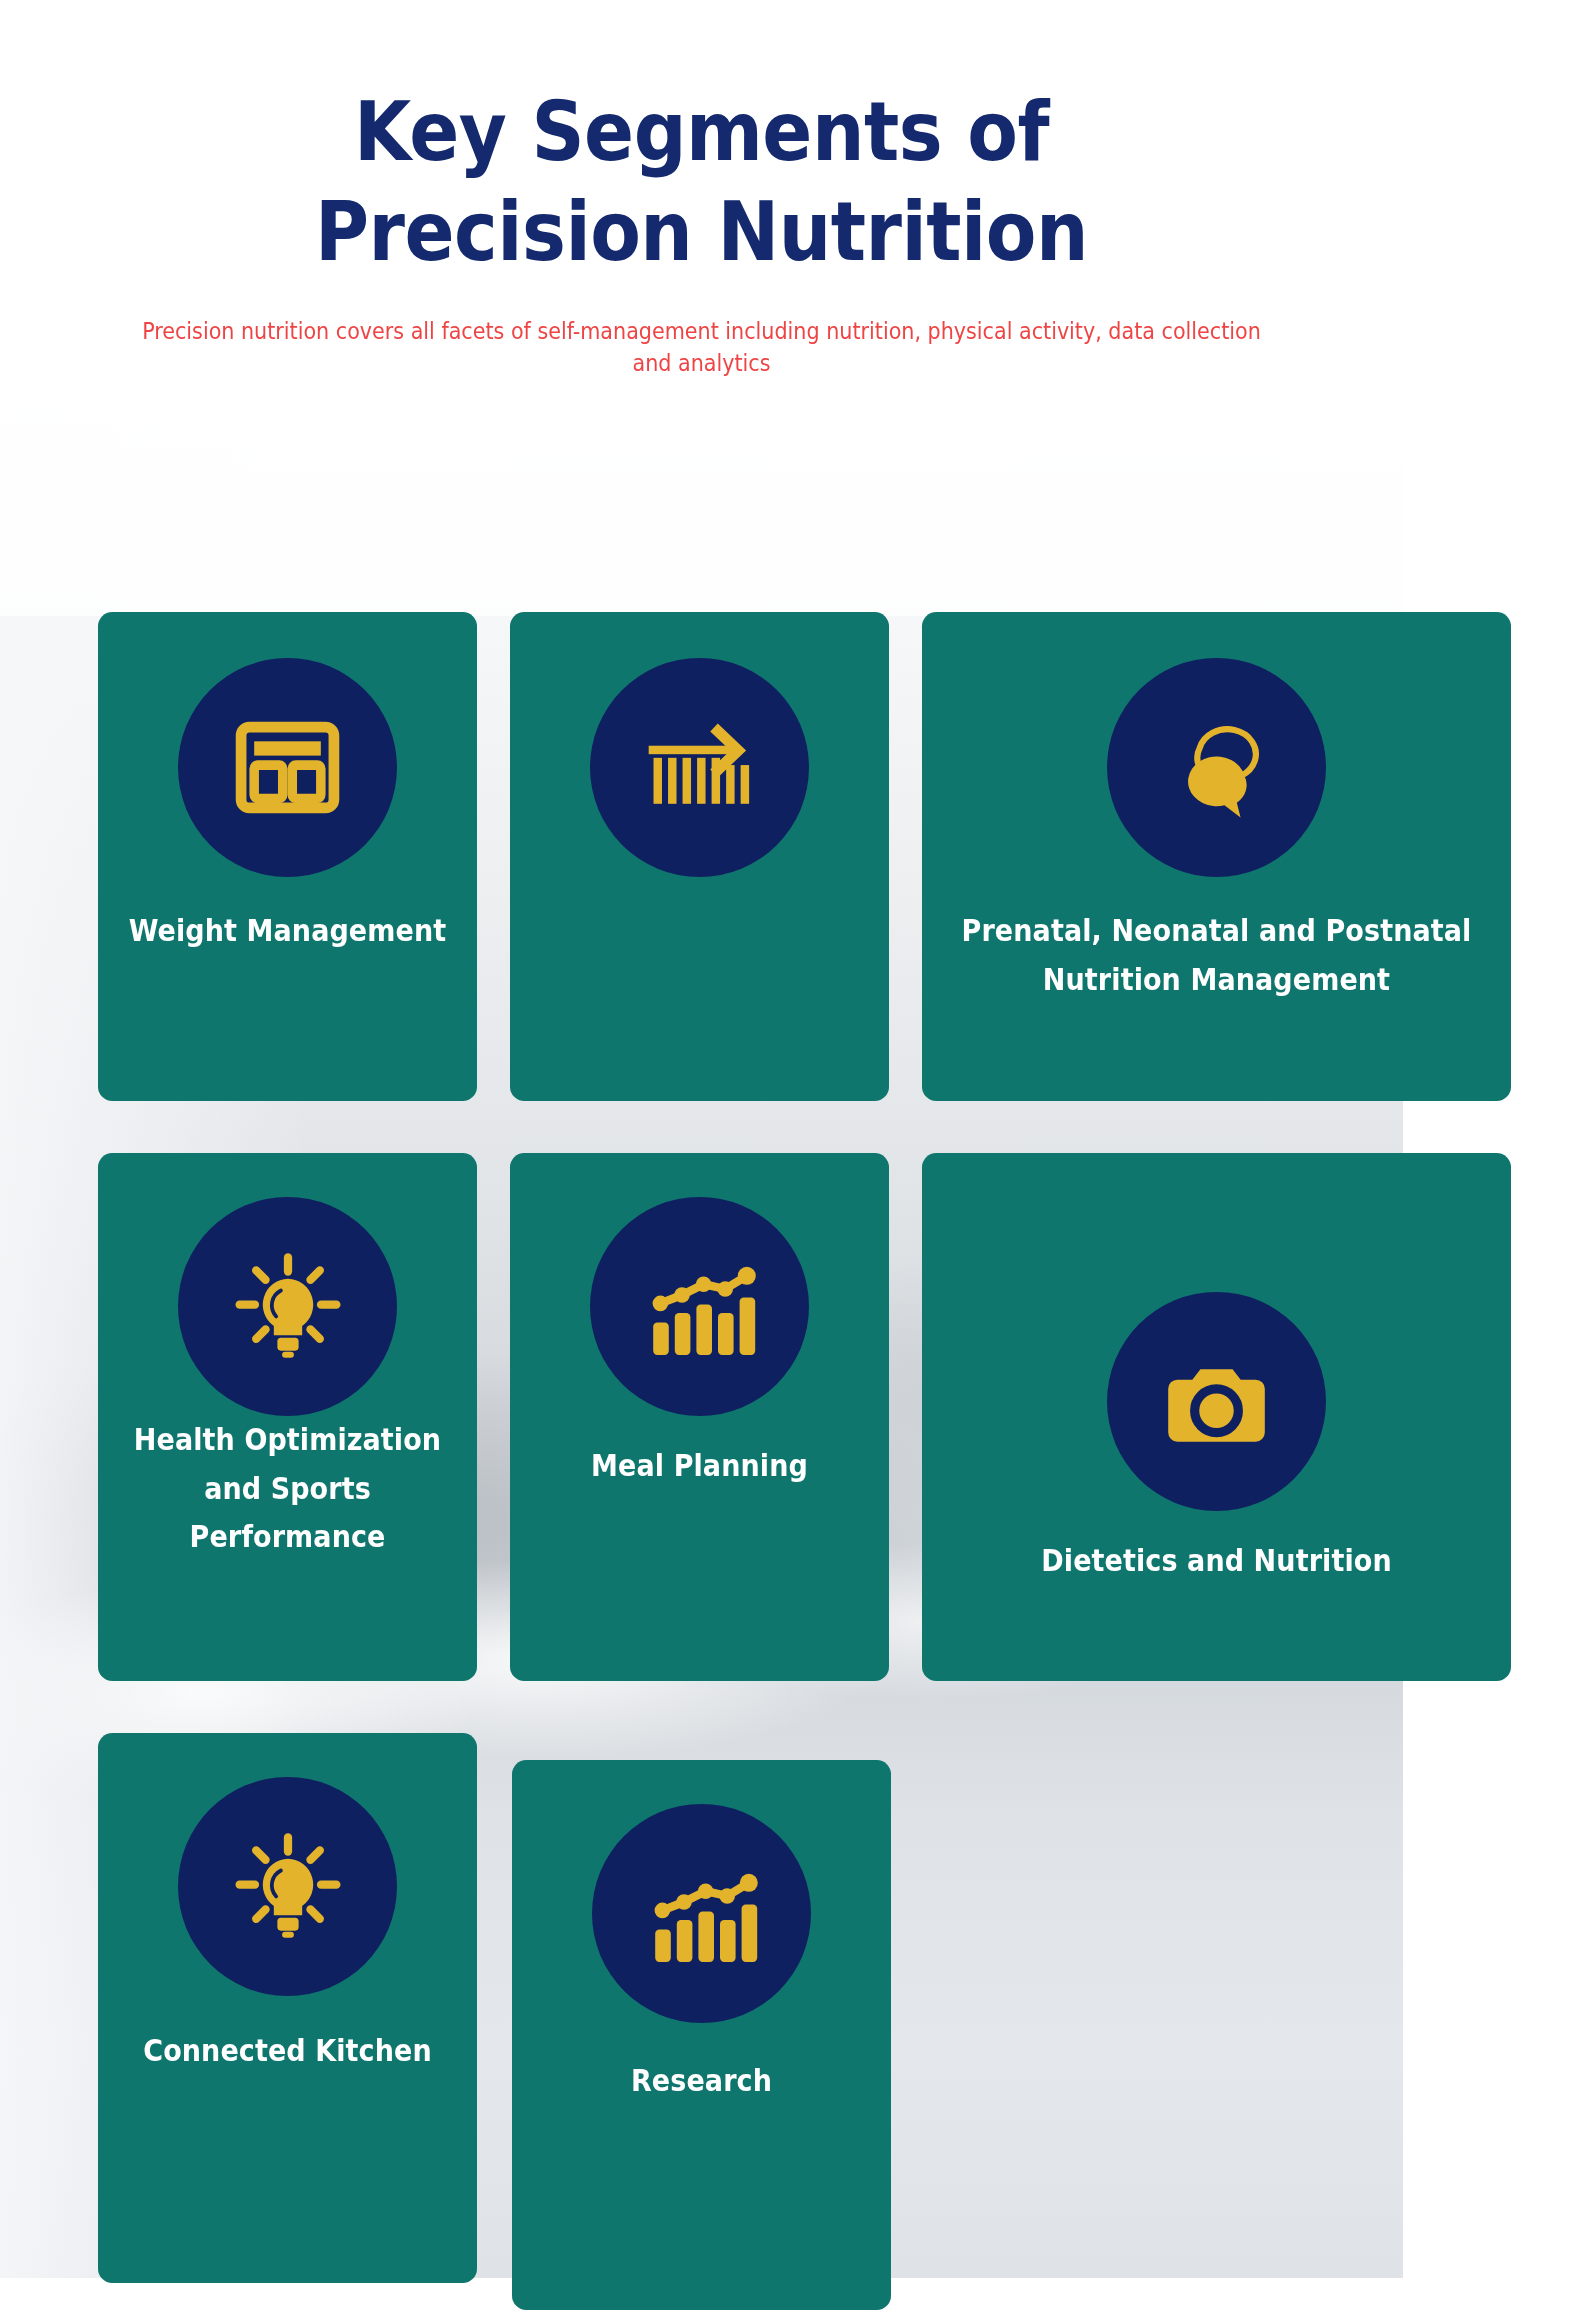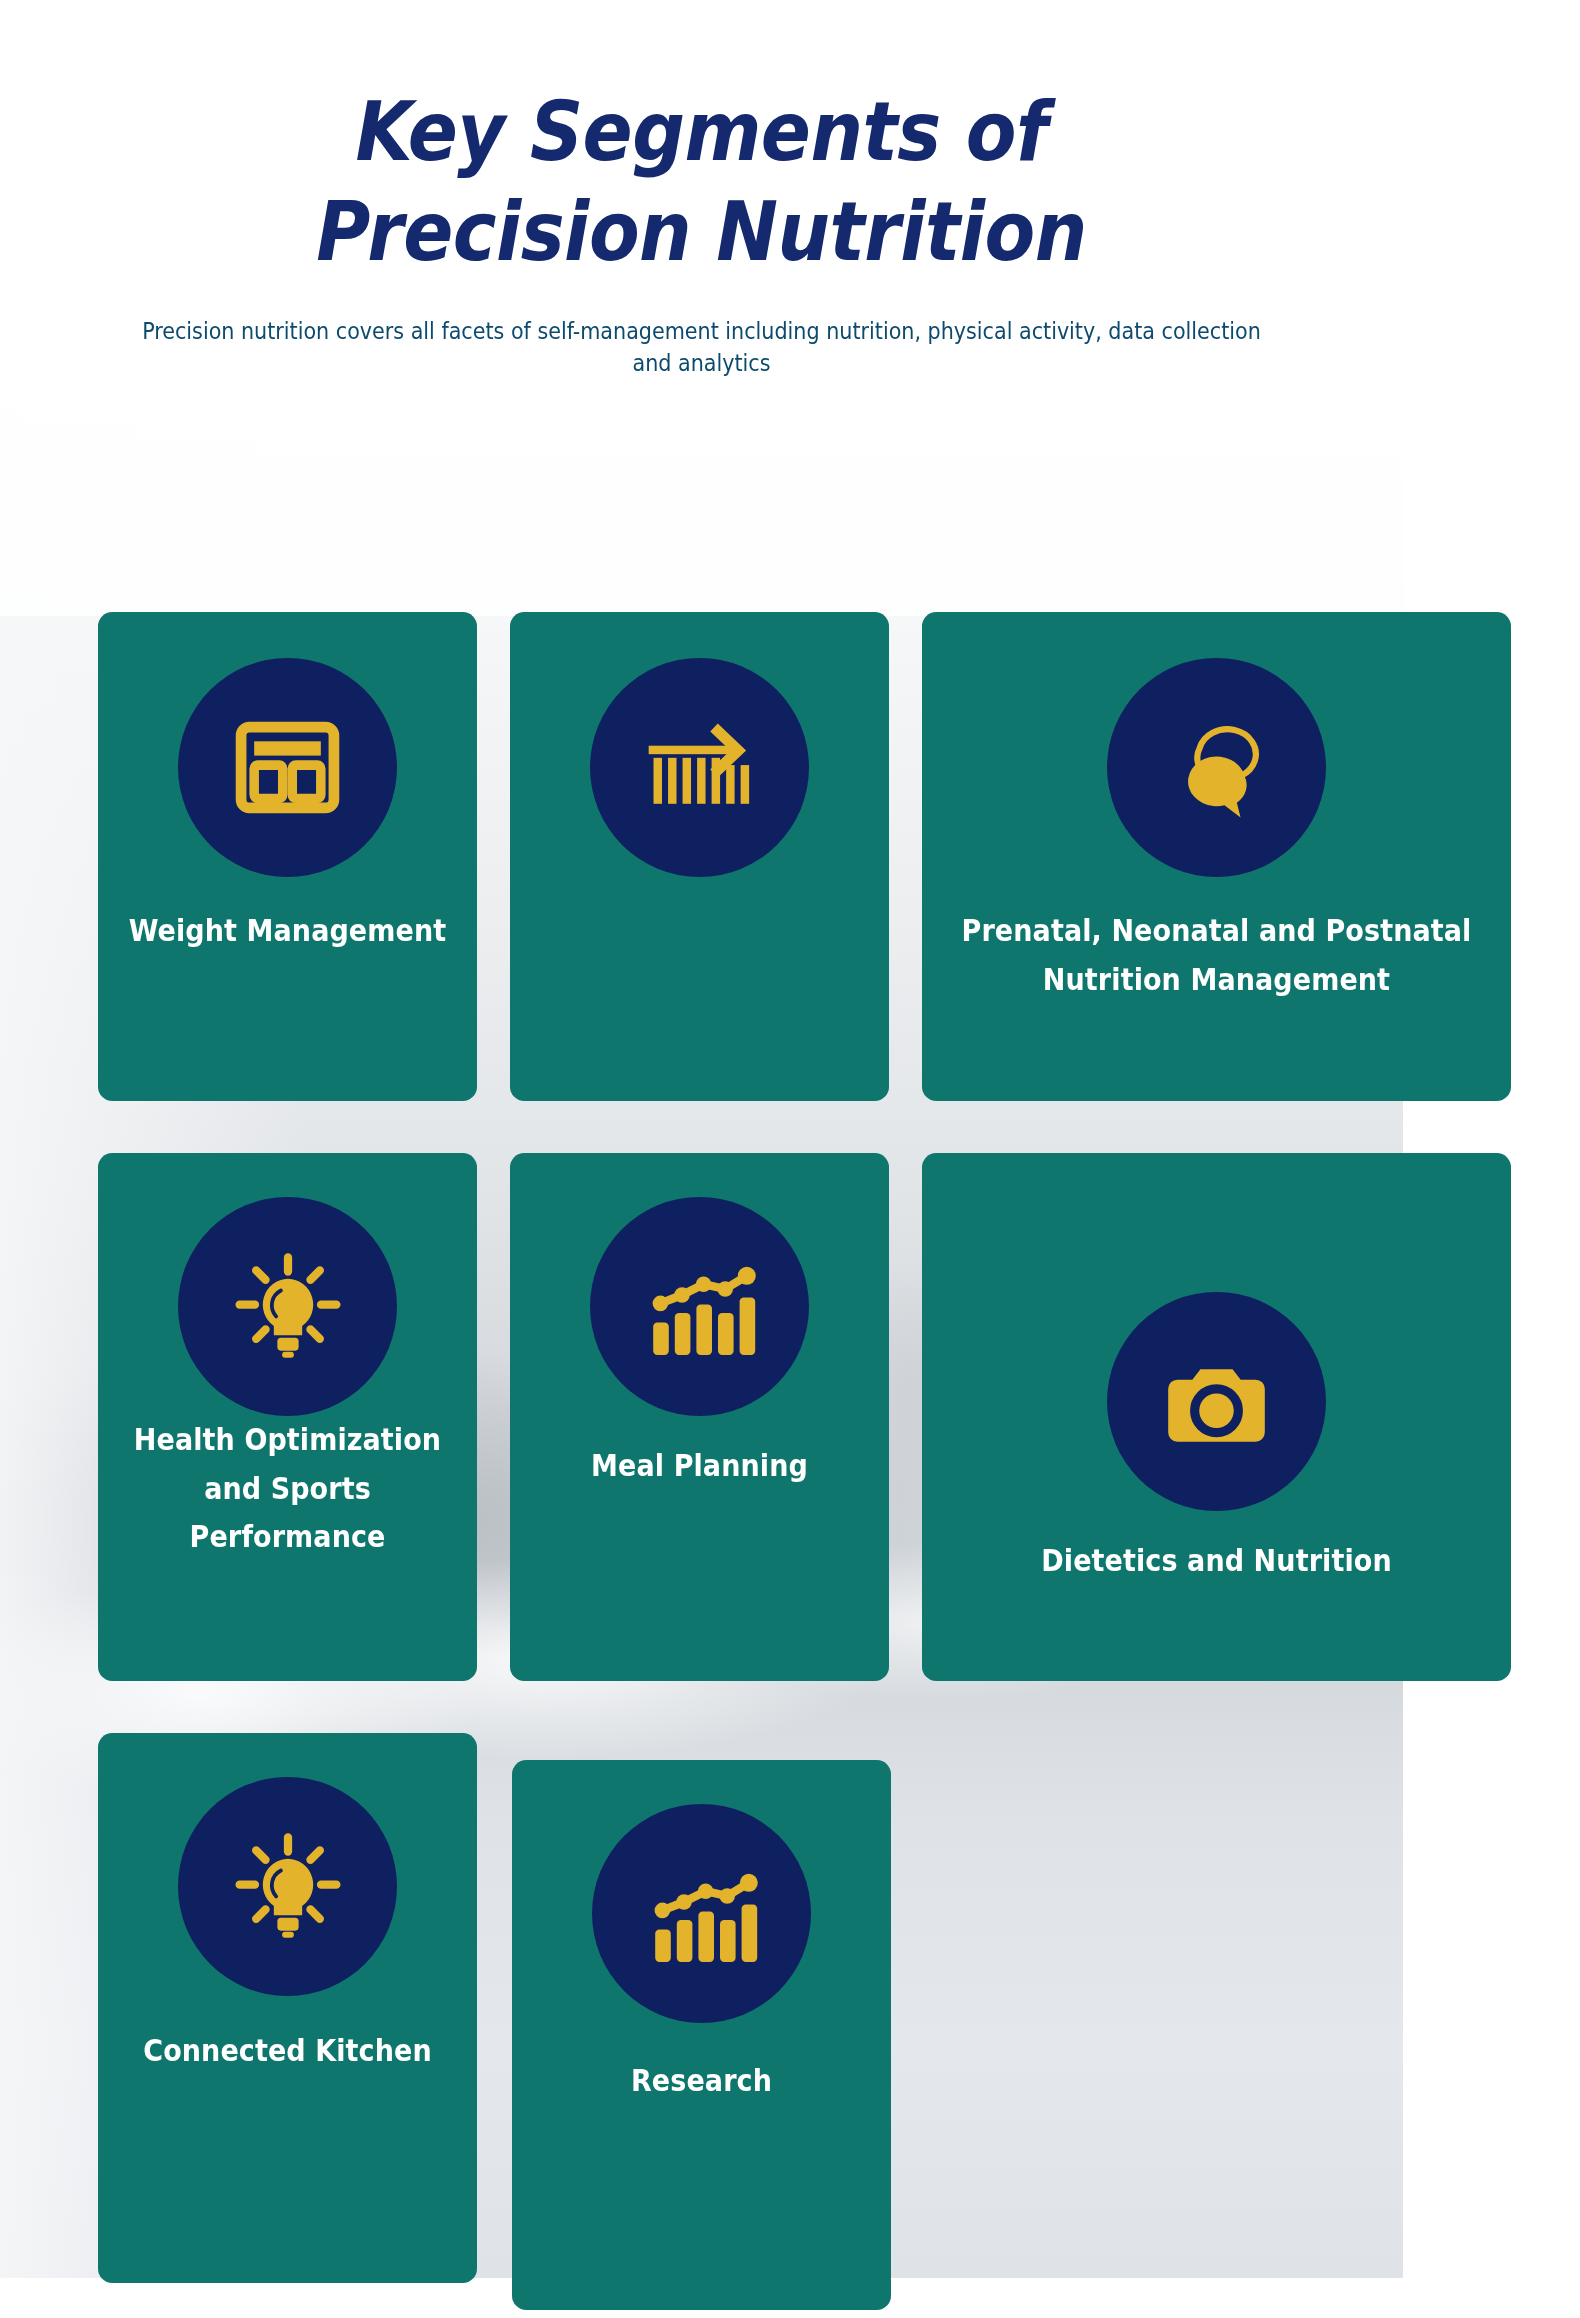--- a/index.html
+++ b/index.html
@@ -56,25 +56,24 @@
   }
 
   
   #header{position:absolute;left:0;top:0;width:1403px;}
   #page-title{
     margin:0;padding:82px 181px 0 181px;
     font-size:82px;line-height:1.22;font-weight:bold;
     color:#14296E;text-align:center;letter-spacing:-0.5px;
     font-family:"DejaVu Sans Condensed","Liberation Sans Narrow","Liberation Sans", sans-serif;
     font-stretch:condensed;
-    font-style:italic;
   }
   #page-subtitle{
     margin:0;padding:34px 126px 0 126px;
-    font-size:23px;line-height:1.38;color:#0c4a6e;text-align:center;
+    font-size:23px;line-height:1.38;color:#ef4444;text-align:center;
     font-family:"DejaVu Sans Condensed","Liberation Sans Narrow","Liberation Sans", sans-serif;
     font-stretch:condensed;
   }
 
   
   .card{
     position:absolute;
     background:#0f766e;
     border-radius:14.3px;
     box-sizing:border-box;

